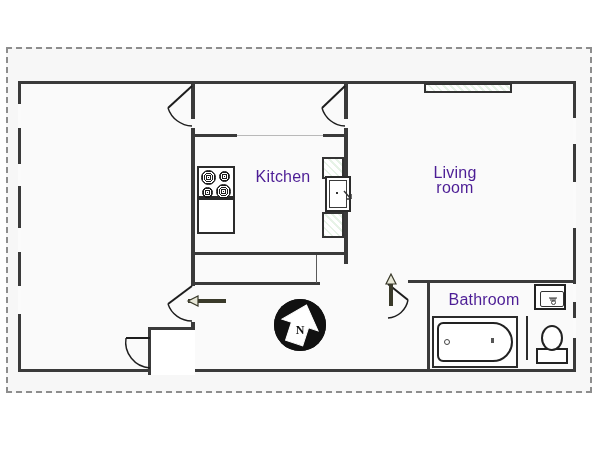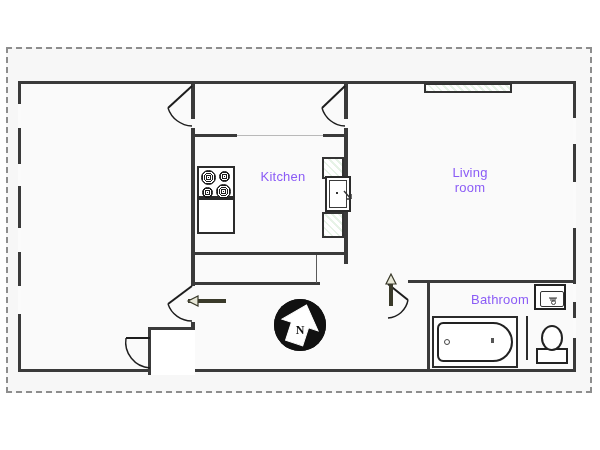--- a/index.html
+++ b/index.html
@@ -67,22 +67,22 @@
         #e7f3e7 0px,
         #e7f3e7 2px,
         #ffffff 2px,
         #ffffff 5px
       );
   }
 
   
   .room-label {
     position: absolute;
-    color: #8b5cf6;
-    font-size: 13px;
+    color: #4c1d95;
+    font-size: 16px;
     line-height: 15px;
     text-align: center;
     white-space: pre-line;
     letter-spacing: 0.2px;
   }
 
   
   .door {
     position: absolute;
   }
@@ -321,18 +321,18 @@
     <svg width="52" height="52" viewBox="0 0 52 52">
       <circle cx="26" cy="26" r="26" fill="#111111"></circle>
       <path d="M26 5 L45 26 L35 26 L35 45 L17 45 L17 26 L7 26 Z" fill="#ffffff" stroke="#ffffff" stroke-width="1" transform="rotate(18 26 26)"></path>
     </svg>
     <div class="compass-letter">N</div>
   </div>
 
 
   <div class="room-label" style="left:240px; top:169px; width:86px;">Kitchen</div>
 
-  <div class="room-label" style="left:430px; top:165px; width:80px;">Living
+  <div class="room-label" style="left:415px; top:165px; width:80px;">Living
 room</div>
 
-  <div class="room-label" style="left:452px; top:292px; width:96px;">Bathroom</div>
+  <div class="room-label" style="left:436px; top:292px; width:96px;">Bathroom</div>
 
 </div>
 
 </body></html>

